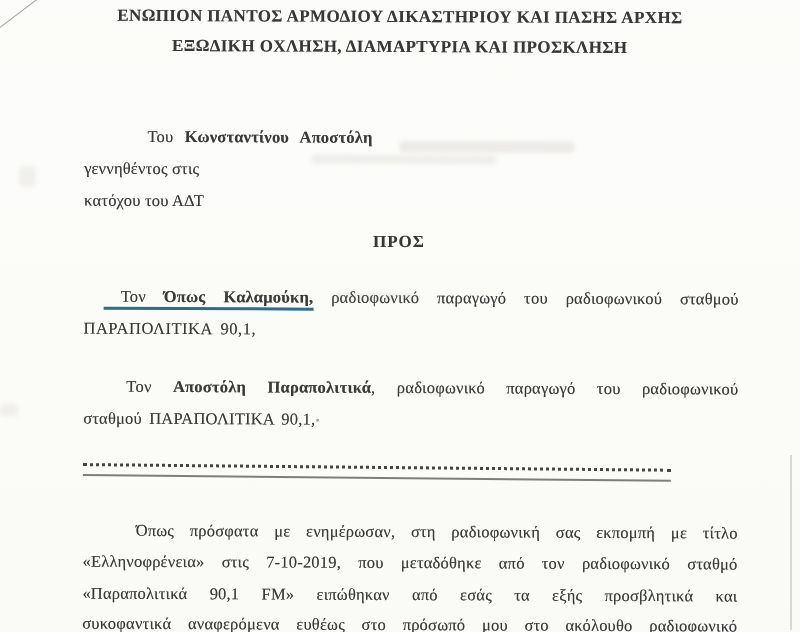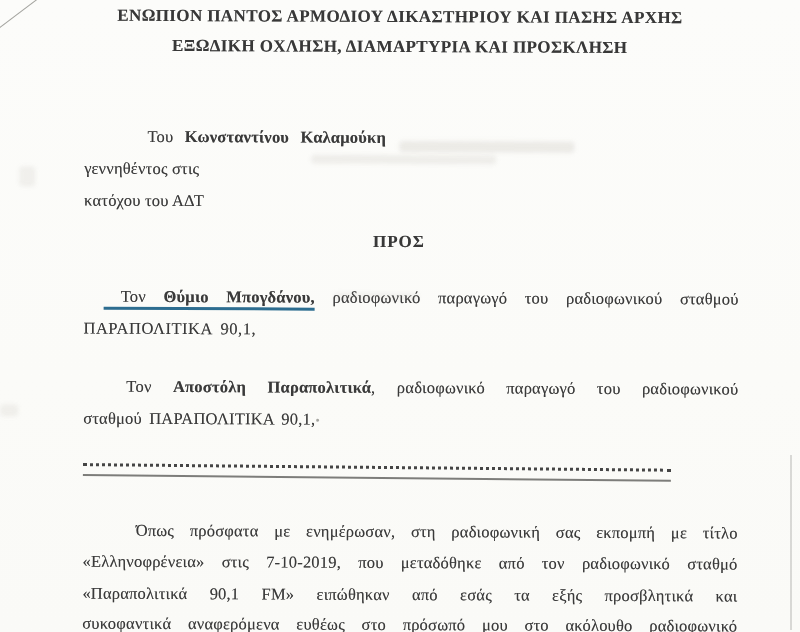--- a/index.html
+++ b/index.html
@@ -69,29 +69,29 @@
 <div class="page">
   <div class="corner-line"></div>
   <div class="edge-shadow"></div>
 
   <div class="skew">
 
     <div class="line center" style="top:5px;">ΕΝΩΠΙΟΝ ΠΑΝΤΟΣ ΑΡΜΟΔΙΟΥ ΔΙΚΑΣΤΗΡΙΟΥ ΚΑΙ ΠΑΣΗΣ ΑΡΧΗΣ</div>
 
     <div class="line center" style="top:35px;">ΕΞΩΔΙΚΗ ΟΧΛΗΣΗ, ΔΙΑΜΑΡΤΥΡΙΑ ΚΑΙ ΠΡΟΣΚΛΗΣΗ</div>
 
-    <div class="line" style="top:126px;text-indent:63px;word-spacing:7px;"><span>Του</span> <span class="b">Κωνσταντίνου Καλαμούκη</span></div>
+    <div class="line" style="top:126px;text-indent:63px;word-spacing:7px;"><span>Του</span> <span class="b">Κωνσταντίνου Αποστόλη</span></div>
 
     <div class="line" style="top:158px;">γεννηθέντος στις</div>
 
     <div class="line" style="top:190px;">κατόχου του ΑΔΤ</div>
 
     <div class="line center" style="top:230px;letter-spacing:1px;">ΠΡΟΣ</div>
 
-    <div class="line just" style="top:286px;text-indent:20px;"><span class="hl"><span>Τον</span> <span class="b">Θύμιο Μπογδάνου</span><span class="b">,</span></span> <span>ραδιοφωνικό παραγωγό του ραδιοφωνικού σταθμού</span></div>
+    <div class="line just" style="top:286px;text-indent:20px;"><span class="hl"><span>Τον</span> <span class="b">Όπως Καλαμούκη</span><span class="b">,</span></span> <span>ραδιοφωνικό παραγωγό του ραδιοφωνικού σταθμού</span></div>
 
     <div class="line" style="top:318px;letter-spacing:0.5px;word-spacing:4px;">ΠΑΡΑΠΟΛΙΤΙΚΑ 90,1,</div>
 
     <div class="line just" style="top:376px;text-indent:43px;"><span>Τον</span> <span class="b">Αποστόλη Παραπολιτικά</span><span>,</span> <span>ραδιοφωνικό παραγωγό του ραδιοφωνικού</span></div>
 
     <div class="line" style="top:408px;word-spacing:3px;">σταθμού ΠΑΡΑΠΟΛΙΤΙΚΑ 90,1,</div>
 
     <div class="sep"></div>
 
     <div class="line just" style="top:520px;text-indent:53px;">Όπως πρόσφατα με ενημέρωσαν, στη ραδιοφωνική σας εκπομπή με τίτλο</div>

